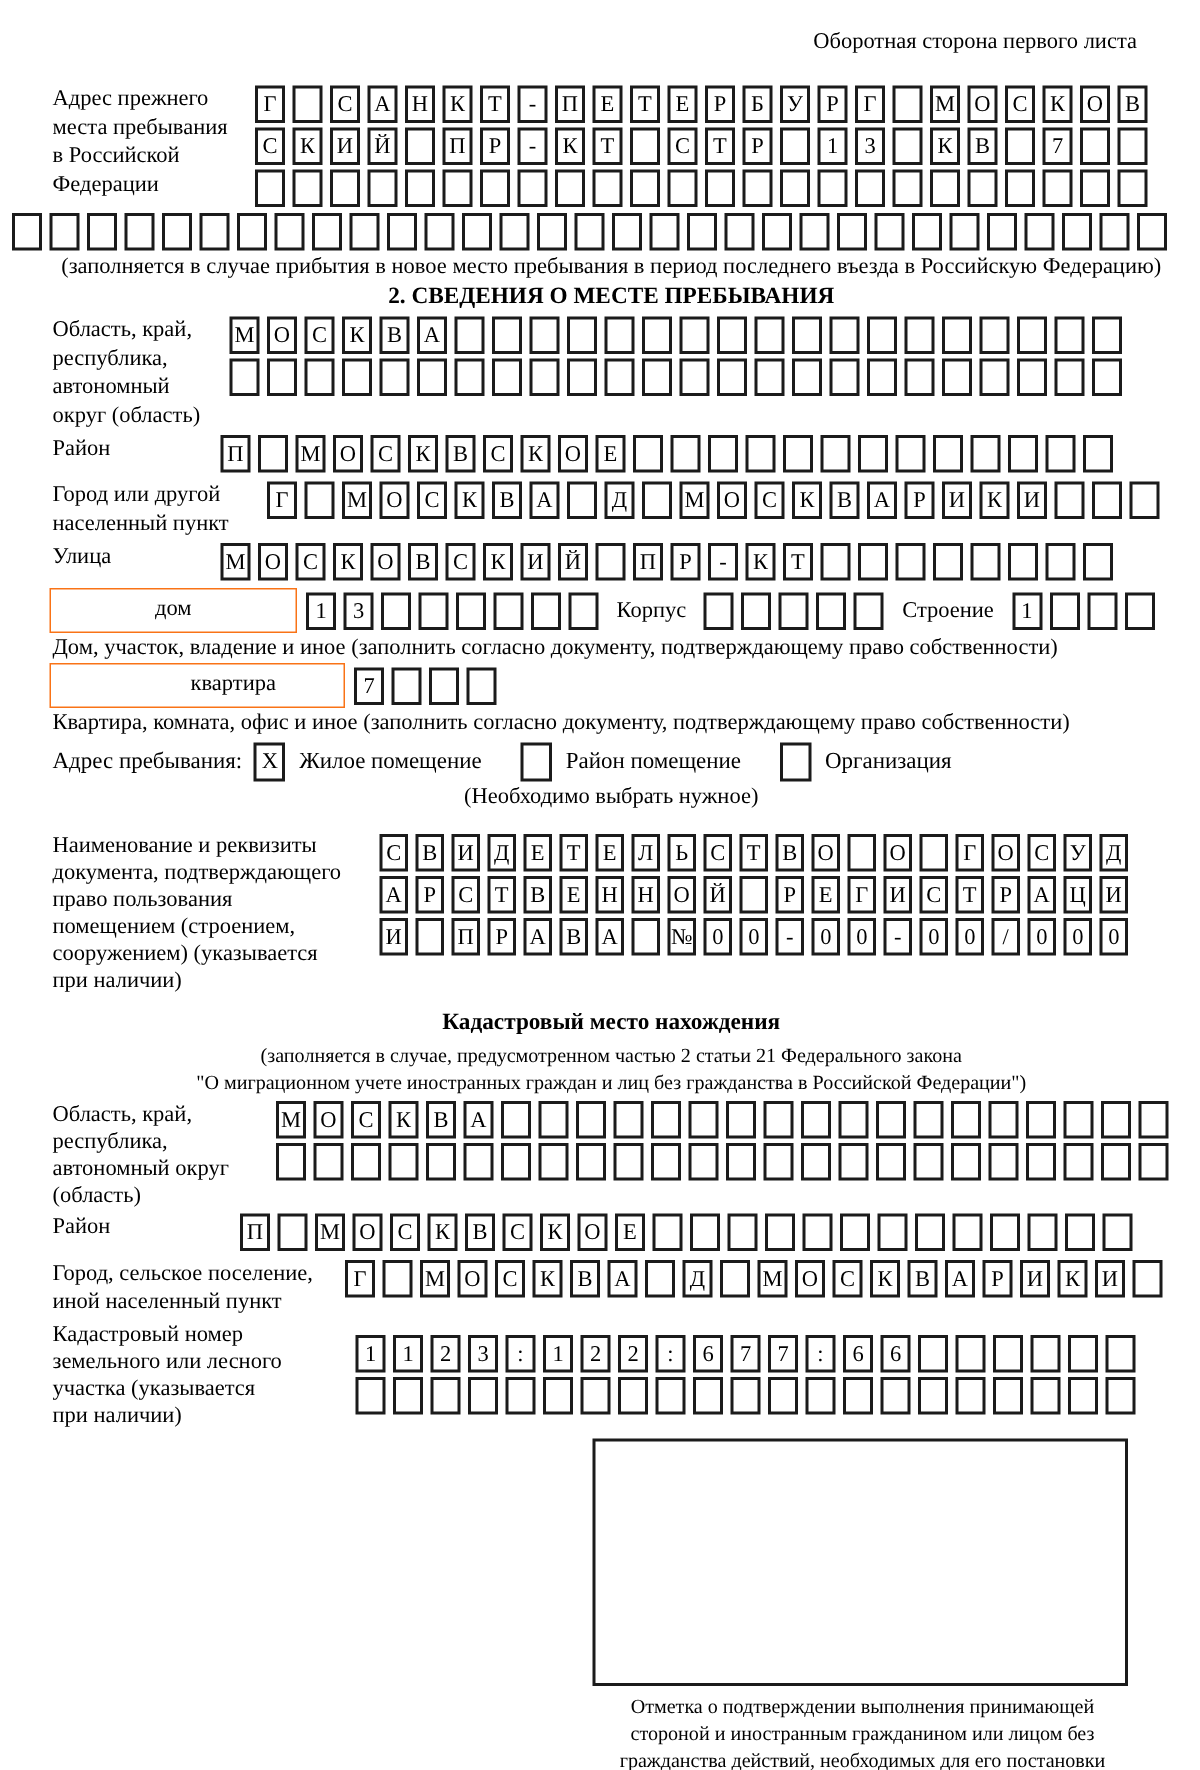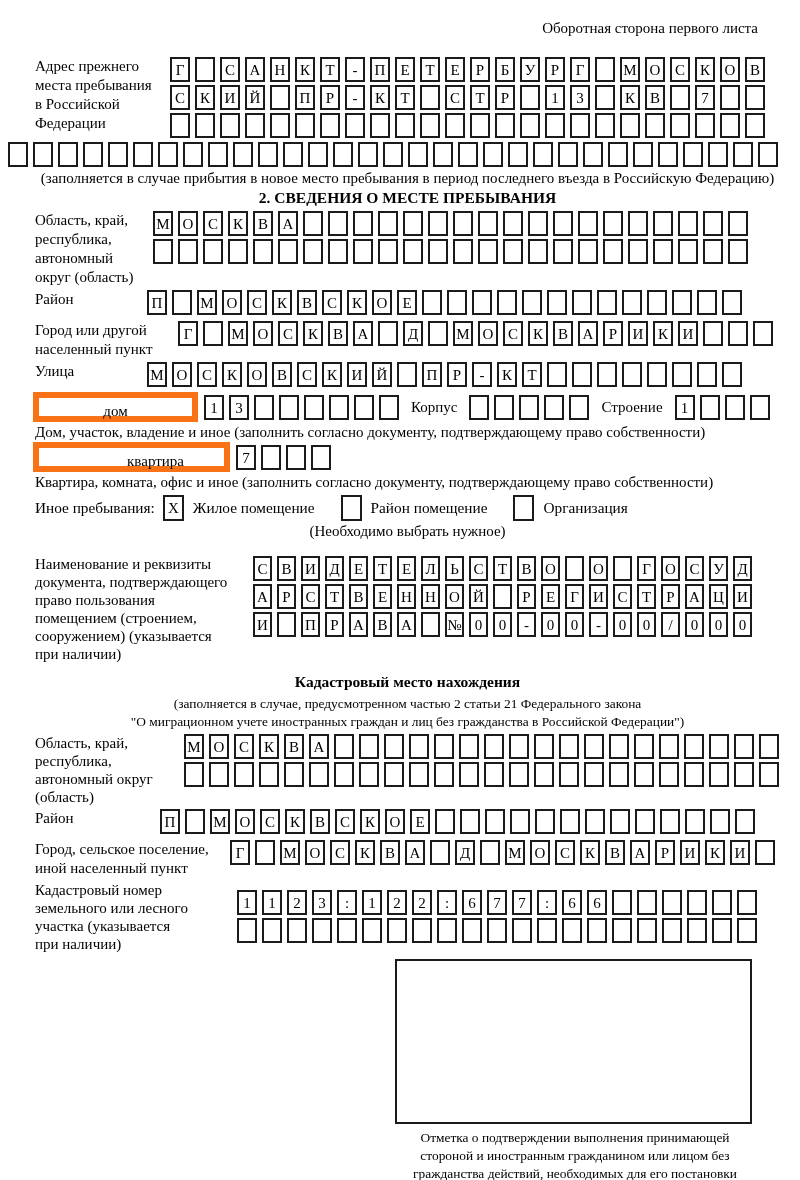--- a/index.html
+++ b/index.html
@@ -16,21 +16,21 @@
   .boxrow{display:flex;gap:5px;margin-bottom:3px;}
   .cbox{width:20px;height:25px;border:2px solid #1b1b1b;box-sizing:border-box;
         font-size:15px;line-height:22px;text-align:center;flex:none;background:#fff;}
   .doc .cbox{width:19px;}
   .wide{margin-left:-27px;margin-top:1px;}
   .caption{font-size:15px;line-height:16px;margin-top:2px;}
   .caption.center{text-align:center;}
   .caption.left{text-align:left;}
   .h-center{text-align:center;font-weight:bold;font-size:15.5px;margin-top:2px;line-height:20px;}
   .hrow{display:flex;align-items:center;margin-top:2px;gap:6px;}
-  .hframe{border:6px solid #f97316;height:30px;line-height:27px;box-sizing:border-box;
+  .hframe{border:1px solid #f97316;height:30px;line-height:27px;box-sizing:border-box;
           text-align:center;font-size:15px;flex:none;}
   .hw165{width:165px;} .hw197{width:197px;padding-left:48px;}
   .hlabel{font-size:15px;flex:none;margin:0 6px;}
   .hrow .boxrow{margin-bottom:0;}
   .stayrow{display:flex;align-items:center;margin-top:5px;font-size:15.3px;}
   .staylabel{flex:none;margin-right:8px;}
   .opt{display:flex;align-items:center;margin-right:26px;}
   .opt .boxrow{margin:0 9px 0 0;}
   .opt .cbox{width:21px;height:26px;line-height:23px;}
   .multiline{white-space:pre-line;}
@@ -366,21 +366,21 @@
     <div class="boxrow">
         <div class="cbox">7</div>
         <div class="cbox"></div>
         <div class="cbox"></div>
         <div class="cbox"></div>
       </div>
   </div>
   <div class="caption left">Квартира, комната, офис и иное (заполнить согласно документу, подтверждающему право собственности)</div>
 
   <div class="stayrow">
-    <div class="staylabel">Иное пребывания:</div>
+    <div class="staylabel">Адрес пребывания:</div>
     <div class="opt">
       <div class="boxrow">
           <div class="cbox">X</div>
         </div>
       <span>Жилое помещение</span>
     </div>
     <div class="opt">
       <div class="boxrow">
           <div class="cbox"></div>
         </div>

